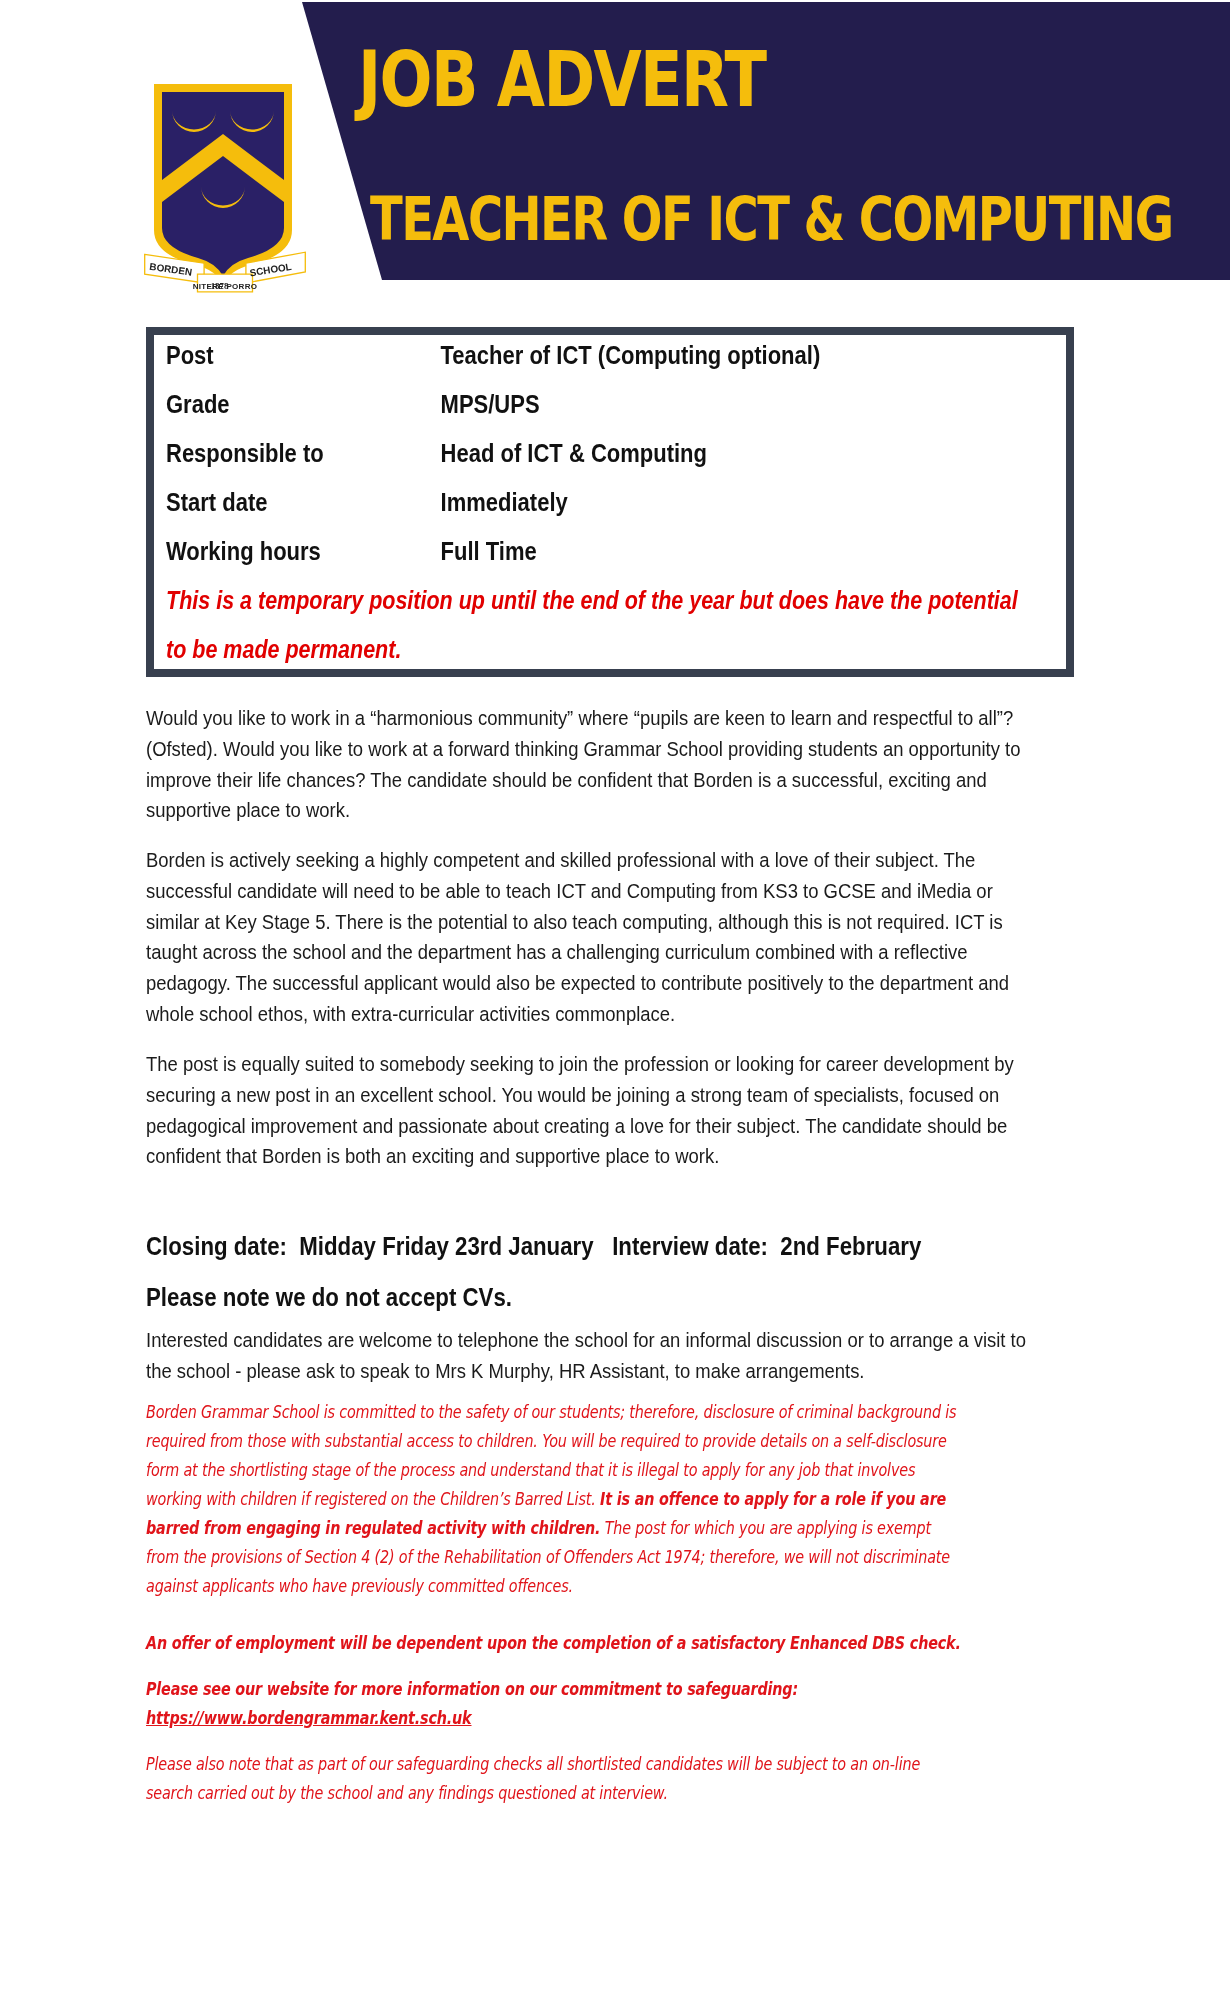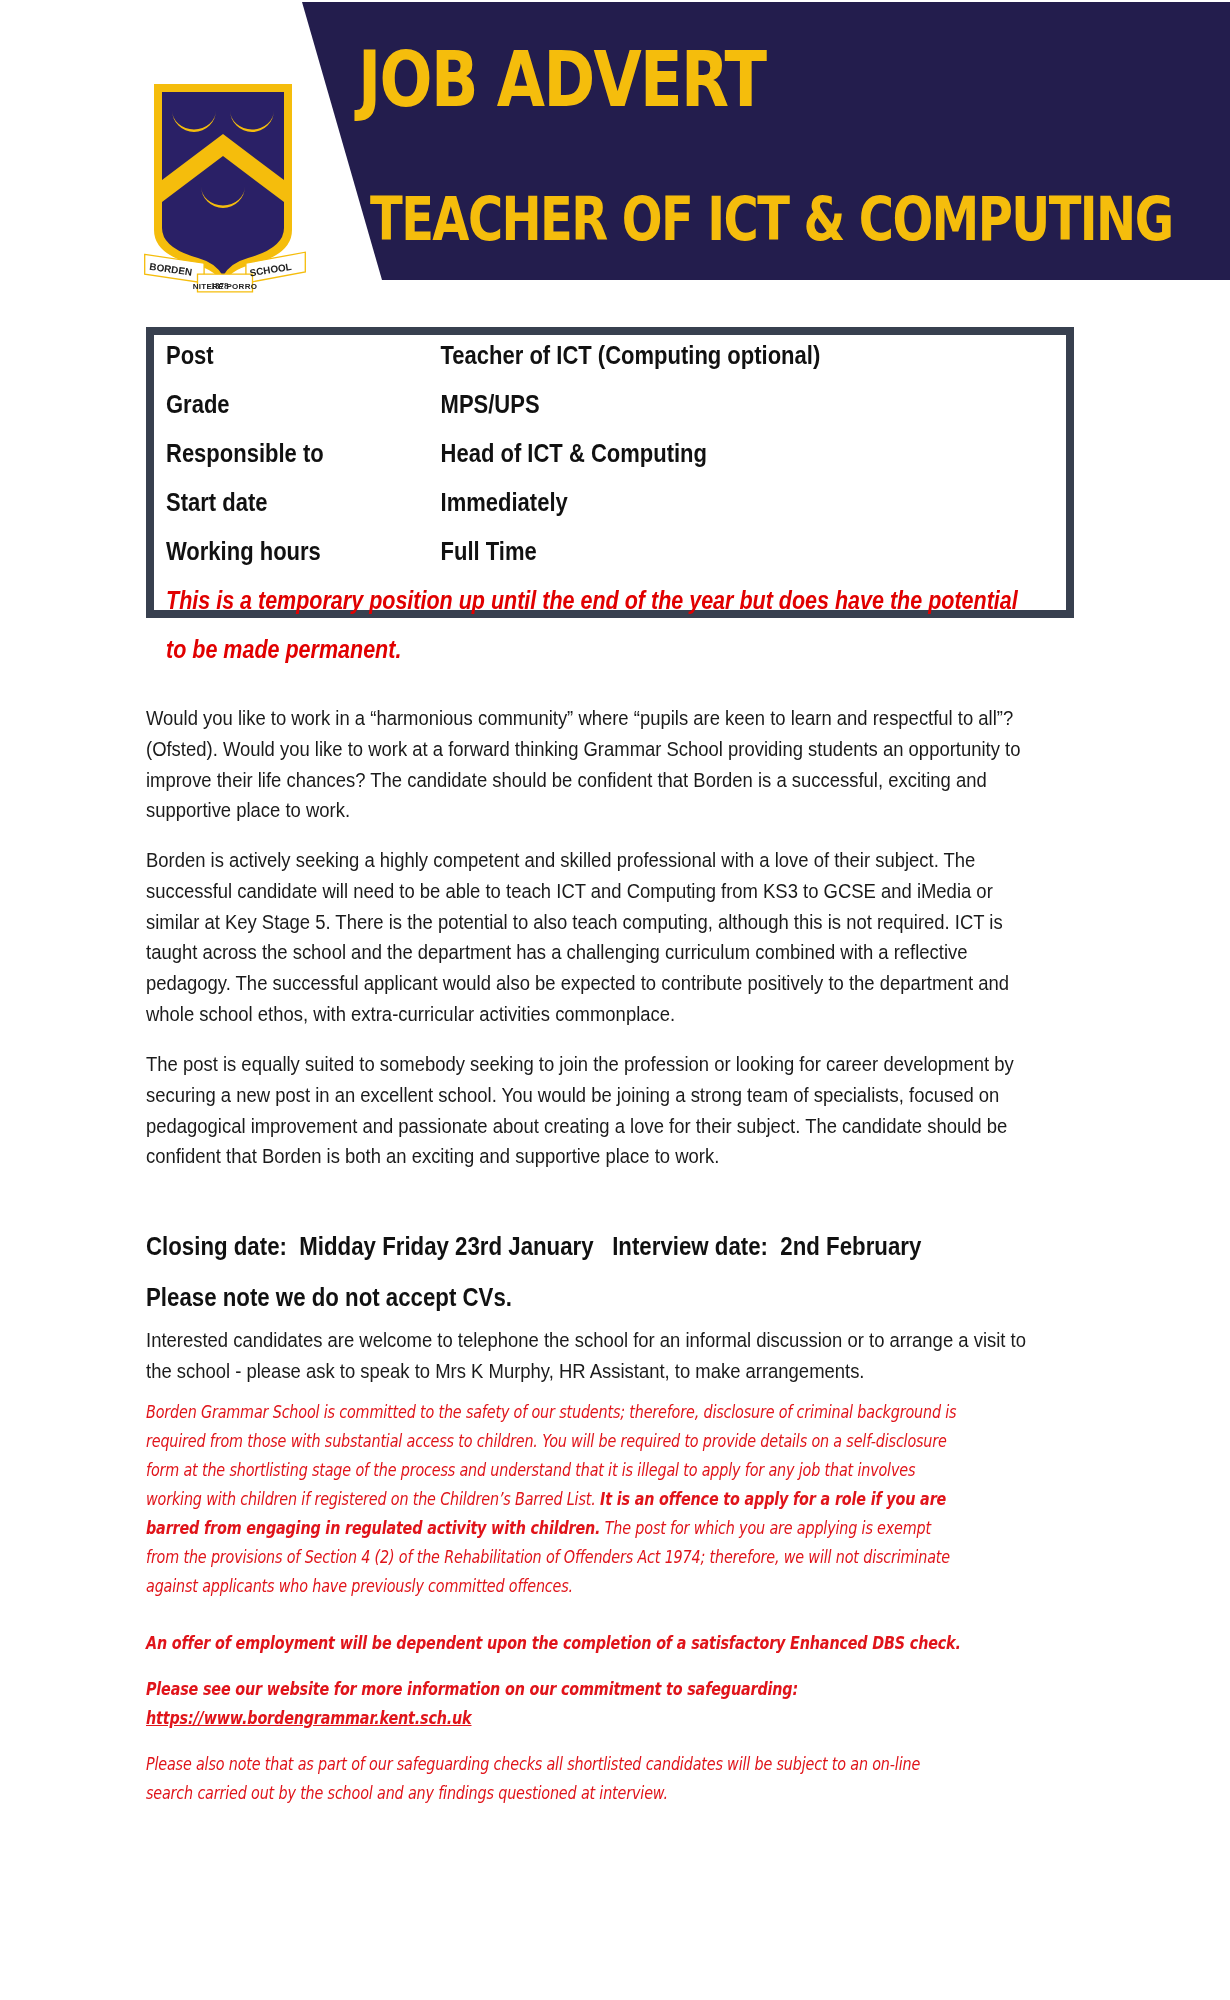--- a/index.html
+++ b/index.html
@@ -10,21 +10,21 @@
   .banner svg { position: absolute; left: 0; top: 0; width: 928px; height: 278px; }
   .banner-title { position: absolute; left: 56px; top: 40px; font-family: "DejaVu Sans", sans-serif; font-weight: bold; font-size: 76px; color: #f5bd0c; letter-spacing: -2px; transform: scaleX(0.82); transform-origin: left top; white-space: nowrap; line-height: 1; }
   .banner-subtitle { position: absolute; left: 68px; top: 187px; font-family: "DejaVu Sans", sans-serif; font-weight: bold; font-size: 60px; color: #f5bd0c; letter-spacing: -2px; transform: scaleX(0.80); transform-origin: left top; white-space: nowrap; line-height: 1; }
 
   
   .crest { position: absolute; left: 150px; top: 80px; width: 150px; height: 220px; }
   .crest svg { width: 150px; height: 220px; }
   .crest-motto { position: absolute; left: 150px; top: 282px; width: 150px; text-align: center; font-size: 8px; font-weight: bold; color: #222; letter-spacing: 0.3px; }
 
   
-  .info-box { position: absolute; left: 146px; top: 327px; width: 928px; height: 291px; border: 8px solid #38404f; box-sizing: border-box; background: #fff; }
+  .info-box { position: absolute; left: 146px; top: 327px; width: 928px; height: 350px; border: 8px solid #38404f; box-sizing: border-box; background: #fff; }
   .info-row { position: absolute; left: 12px; font-size: 25px; font-weight: bold; color: #111; transform: scaleX(0.88); transform-origin: left center; white-space: nowrap; }
   .info-label { position: absolute; left: 0; }
   .info-value { position: absolute; left: 312px; }
   .info-note { position: absolute; left: 12px; width: 1000px; color: #e10000; font-size: 25px; font-weight: bold; font-style: italic; line-height: 49px; transform: scaleX(0.86); transform-origin: left top; }
 
   
   .para { position: absolute; left: 146px; width: 1000px; font-size: 20.5px; line-height: 30.8px; color: #1b1b1b; transform: scaleX(0.9); transform-origin: left top; }
   .closing { position: absolute; left: 146px; font-size: 25px; font-weight: bold; white-space: pre; transform: scaleX(0.89); transform-origin: left top; color: #111; }
 
   .red-para { position: absolute; left: 146px; width: 1000px; font-family: "DejaVu Sans", sans-serif; font-style: italic; font-size: 17.5px; line-height: 29px; color: #e0141a; transform: scaleX(0.82); transform-origin: left top; letter-spacing: -0.2px; }

